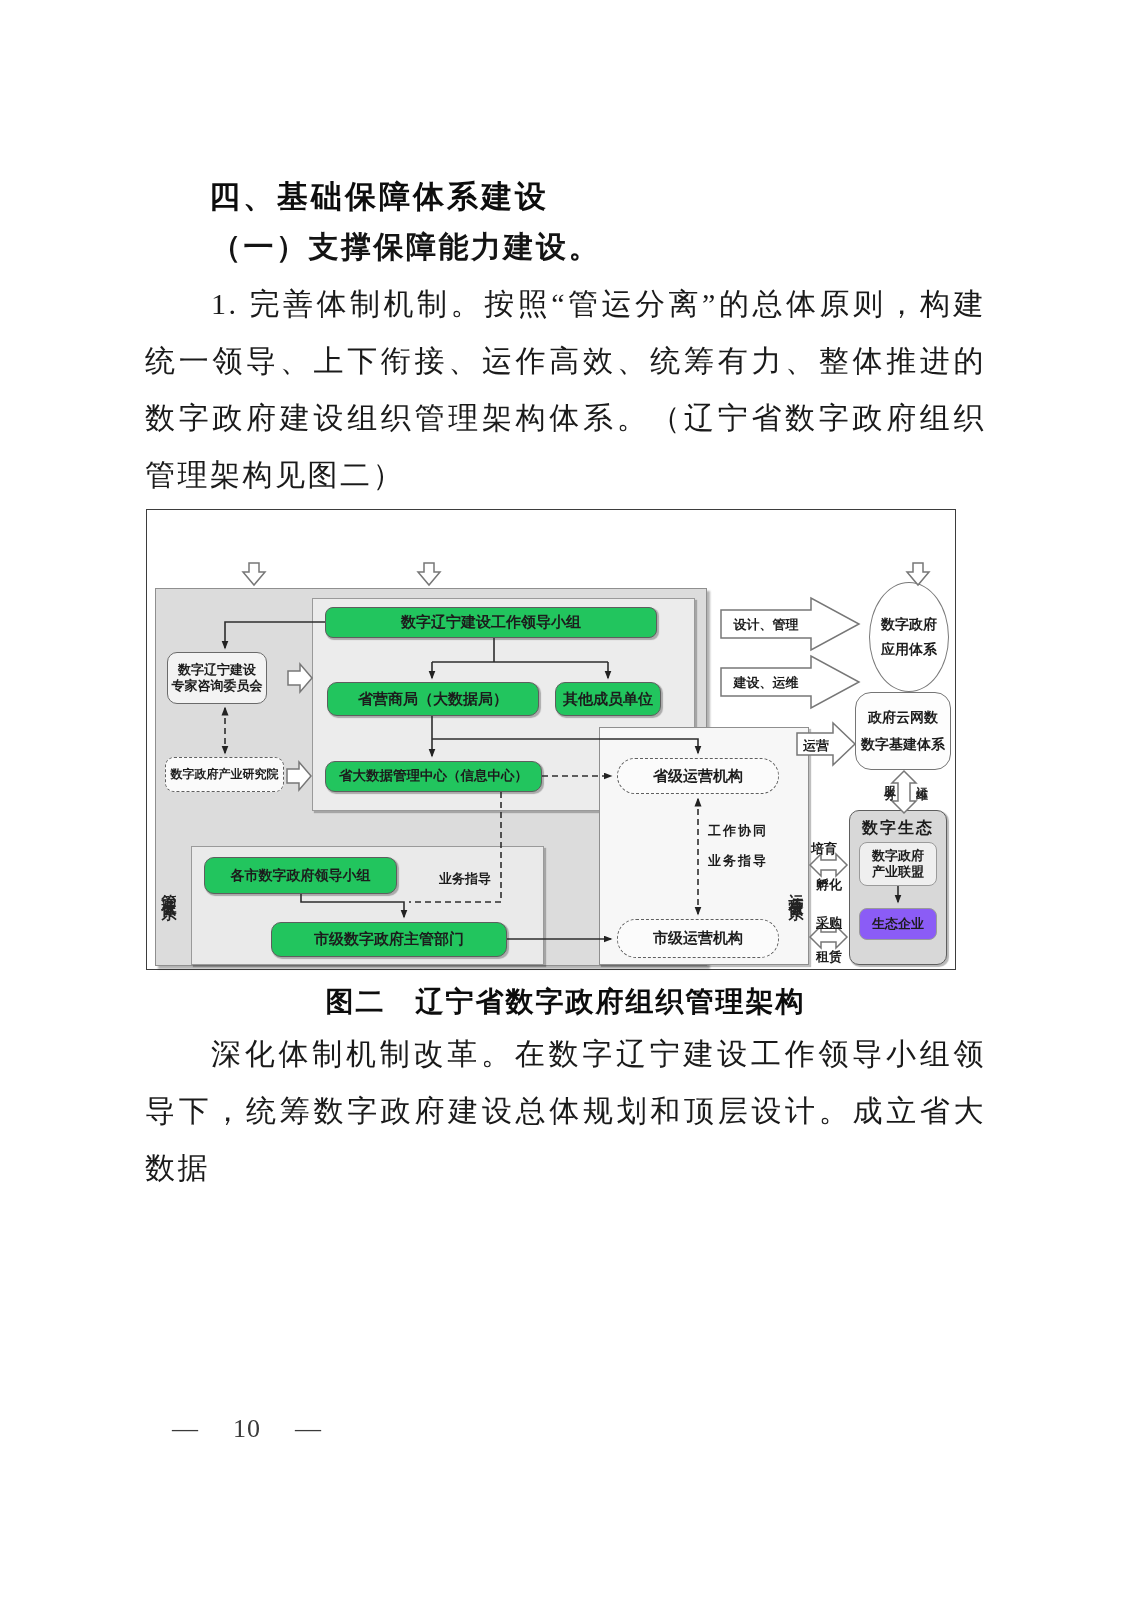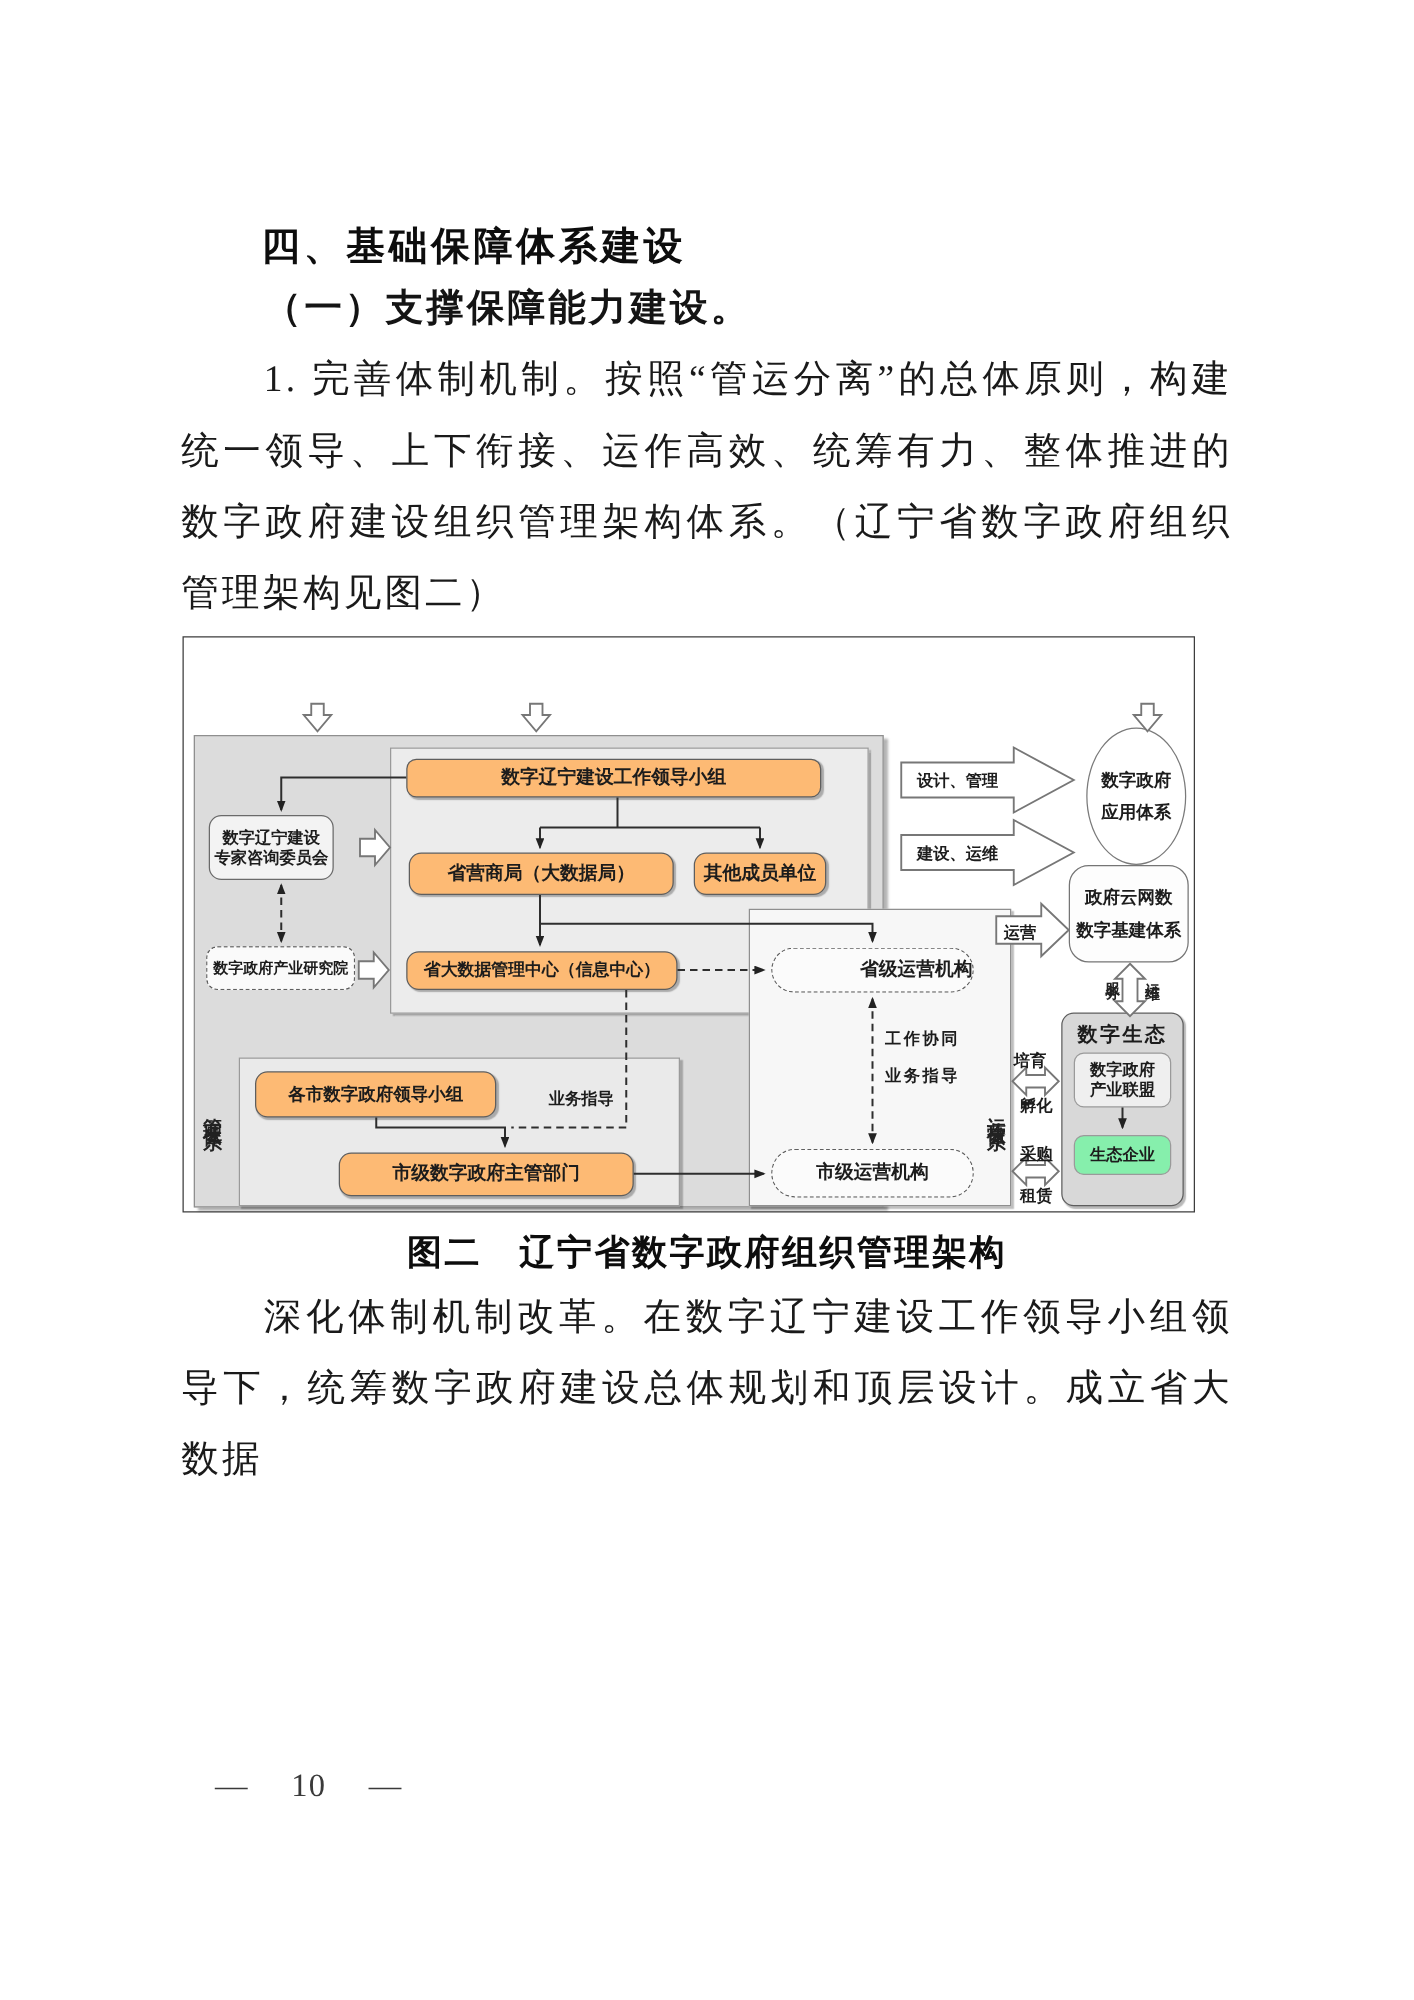--- a/index.html
+++ b/index.html
@@ -27,21 +27,21 @@
     border:1.5px solid #3d3d3d; background:#fff;
     font-family:"Liberation Sans", sans-serif;
   }
   .nd {
     position:absolute; display:flex; flex-direction:column;
     align-items:center; justify-content:center; text-align:center;
     font-weight:bold; color:#1c1c1c; line-height:1.25; z-index:4;
   }
   .panel { position:absolute; z-index:1; }
   .ellipse { border-radius:50%; background:#fff; border:1.5px solid #7a7a7a; }
-  .graybox { background:#fdba74; border:1.5px solid #5e5e5e; border-radius:10px; box-shadow:1.5px 1.5px 1px rgba(0,0,0,.28); }
+  .graybox { background:#22c55e; border:1.5px solid #5e5e5e; border-radius:10px; box-shadow:1.5px 1.5px 1px rgba(0,0,0,.28); }
   .litebox { background:#f3f3f3; border:1.5px solid #6a6a6a; border-radius:10px; }
   .dashbox { background:#fafafa; border:1.5px dashed #5f5f5f; border-radius:9px; }
   .stadium { background:#fbfbfb; border:1.5px dashed #5f5f5f; border-radius:19px; }
   .vlabel {
     position:absolute; writing-mode:vertical-rl; text-orientation:upright;
     font-weight:bold; font-size:15px; letter-spacing:4px; color:#222; z-index:6;
   }
   .flowlabel { position:absolute; font-weight:bold; color:#1c1c1c; text-align:center; z-index:6; }
   .svglayer { position:absolute; left:0; top:0; z-index:5; pointer-events:none; }
   .caption {
@@ -96,41 +96,41 @@
           <span>数字政府产业研究院</span>
         </div>
 
         <div class="nd graybox" style="left:57px; top:347px; width:193px; height:37px; font-size:14px;">
           <span>各市数字政府领导小组</span>
         </div>
         <div class="nd graybox" style="left:124px; top:412px; width:236px; height:35px; font-size:15px;">
           <span>市级数字政府主管部门</span>
         </div>
 
-        <div class="nd stadium" style="left:470px; top:248px; width:162px; height:36px; font-size:15px;align-items:flex-end;">
+        <div class="nd stadium" style="left:470px; top:248px; width:162px; height:36px; font-size:15px;">
           <span>省级运营机构</span>
         </div>
         <div class="nd stadium" style="left:470px; top:409px; width:162px; height:39px; font-size:15px;">
           <span>市级运营机构</span>
         </div>
 
         <div class="nd ellipse" style="left:722px; top:72px; width:80px; height:110px; font-size:14px; line-height:1.8;">
           <span>数字政府</span>
           <span>应用体系</span>
         </div>
         <div class="nd" style="left:708px; top:182px; width:96px; height:78px; font-size:14px; line-height:1.9; background:#fdfdfd; border:1.5px solid #757575; border-radius:16px;">
           <span>政府云网数</span>
           <span>数字基建体系</span>
         </div>
         <div class="flowlabel" style="left:702px; top:308px; width:98px; font-size:16px; letter-spacing:2px;">数字生态</div>
         <div class="nd" style="left:712px; top:332px; width:78px; height:44px; font-size:13px; background:#efefef; border:1px solid #9a9a9a; border-radius:8px;">
           <span>数字政府</span>
           <span>产业联盟</span>
         </div>
-        <div class="nd" style="left:712px; top:398px; width:78px; height:32px; font-size:13px; background:#86efac; border:1px solid #9a9a9a; border-radius:8px;">
+        <div class="nd" style="left:712px; top:398px; width:78px; height:32px; font-size:13px; background:#8b5cf6; border:1px solid #9a9a9a; border-radius:8px;">
           <span>生态企业</span>
         </div>
 
         <div class="vlabel" style="left:12px; top:372px;">管理体系</div>
         <div class="vlabel" style="left:639px; top:372px;">运营体系</div>
 
         <div class="flowlabel" style="left:576px; top:106px; width:86px; font-size:13px;">设计、管理</div>
         <div class="flowlabel" style="left:576px; top:164px; width:86px; font-size:13px;">建设、运维</div>
         <div class="flowlabel" style="left:652px; top:227px; width:34px; font-size:13px;">运营</div>
         <div class="vlabel" style="left:734px; top:266px; font-size:12px; letter-spacing:2px;">服务</div>

